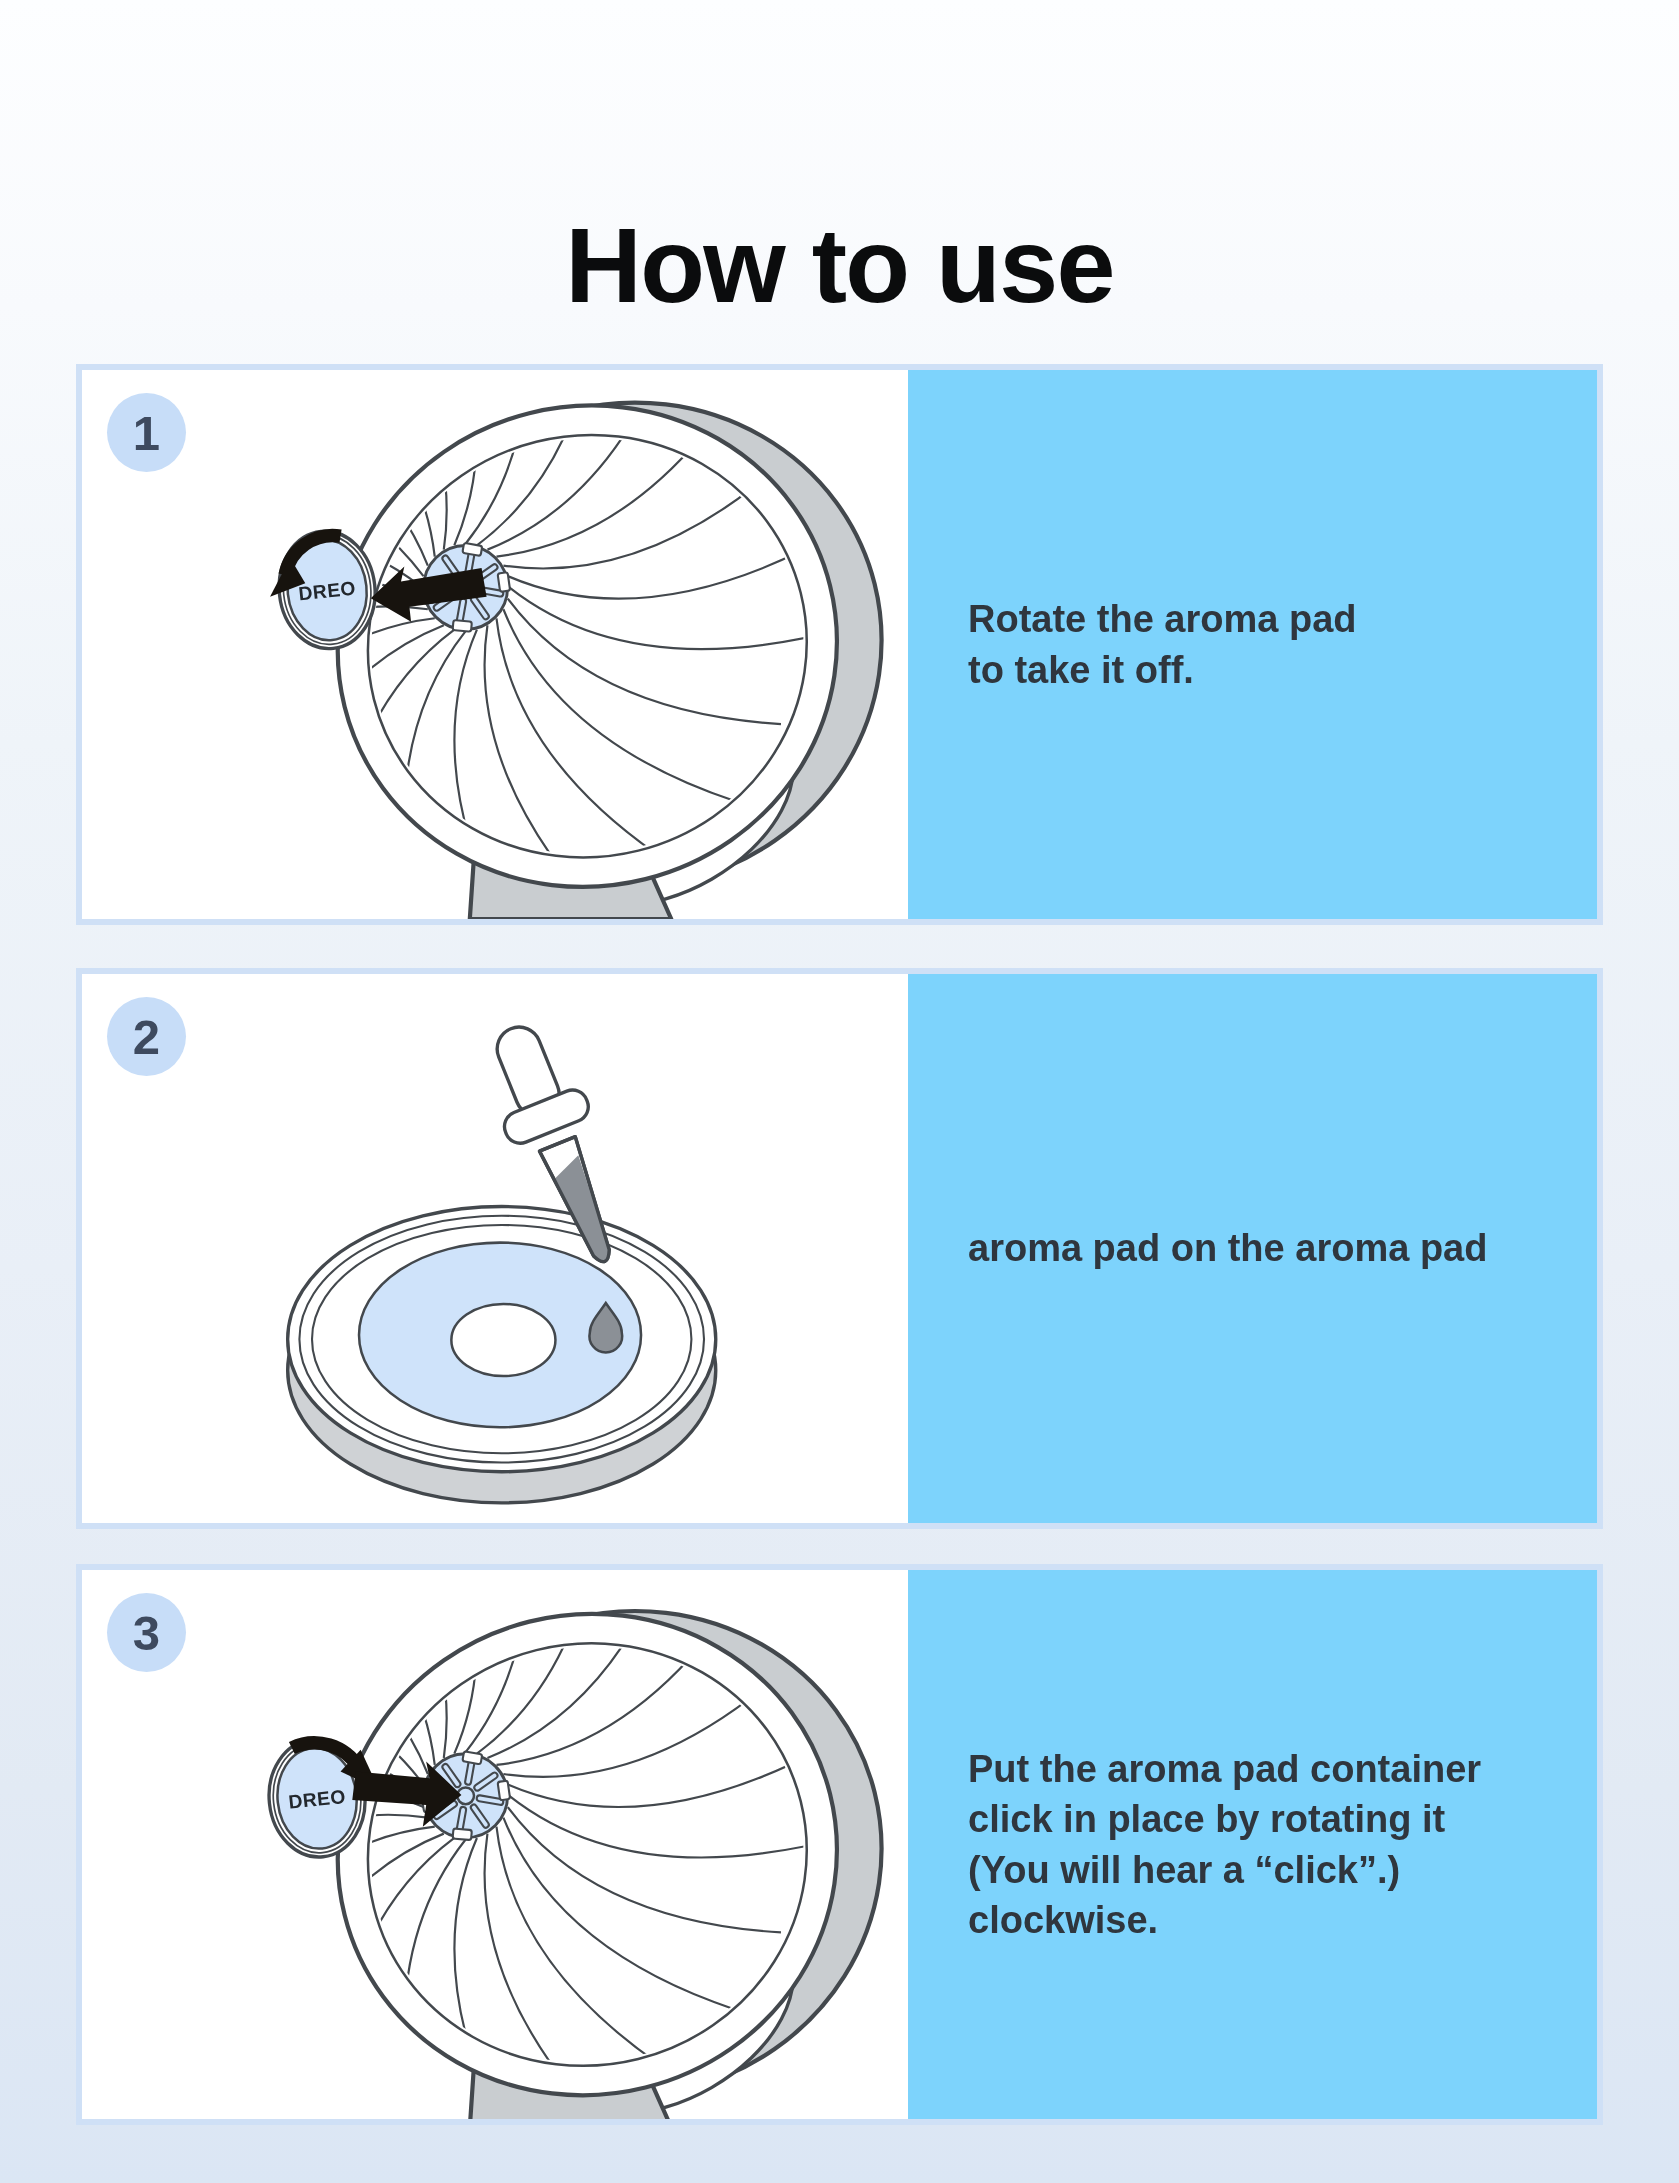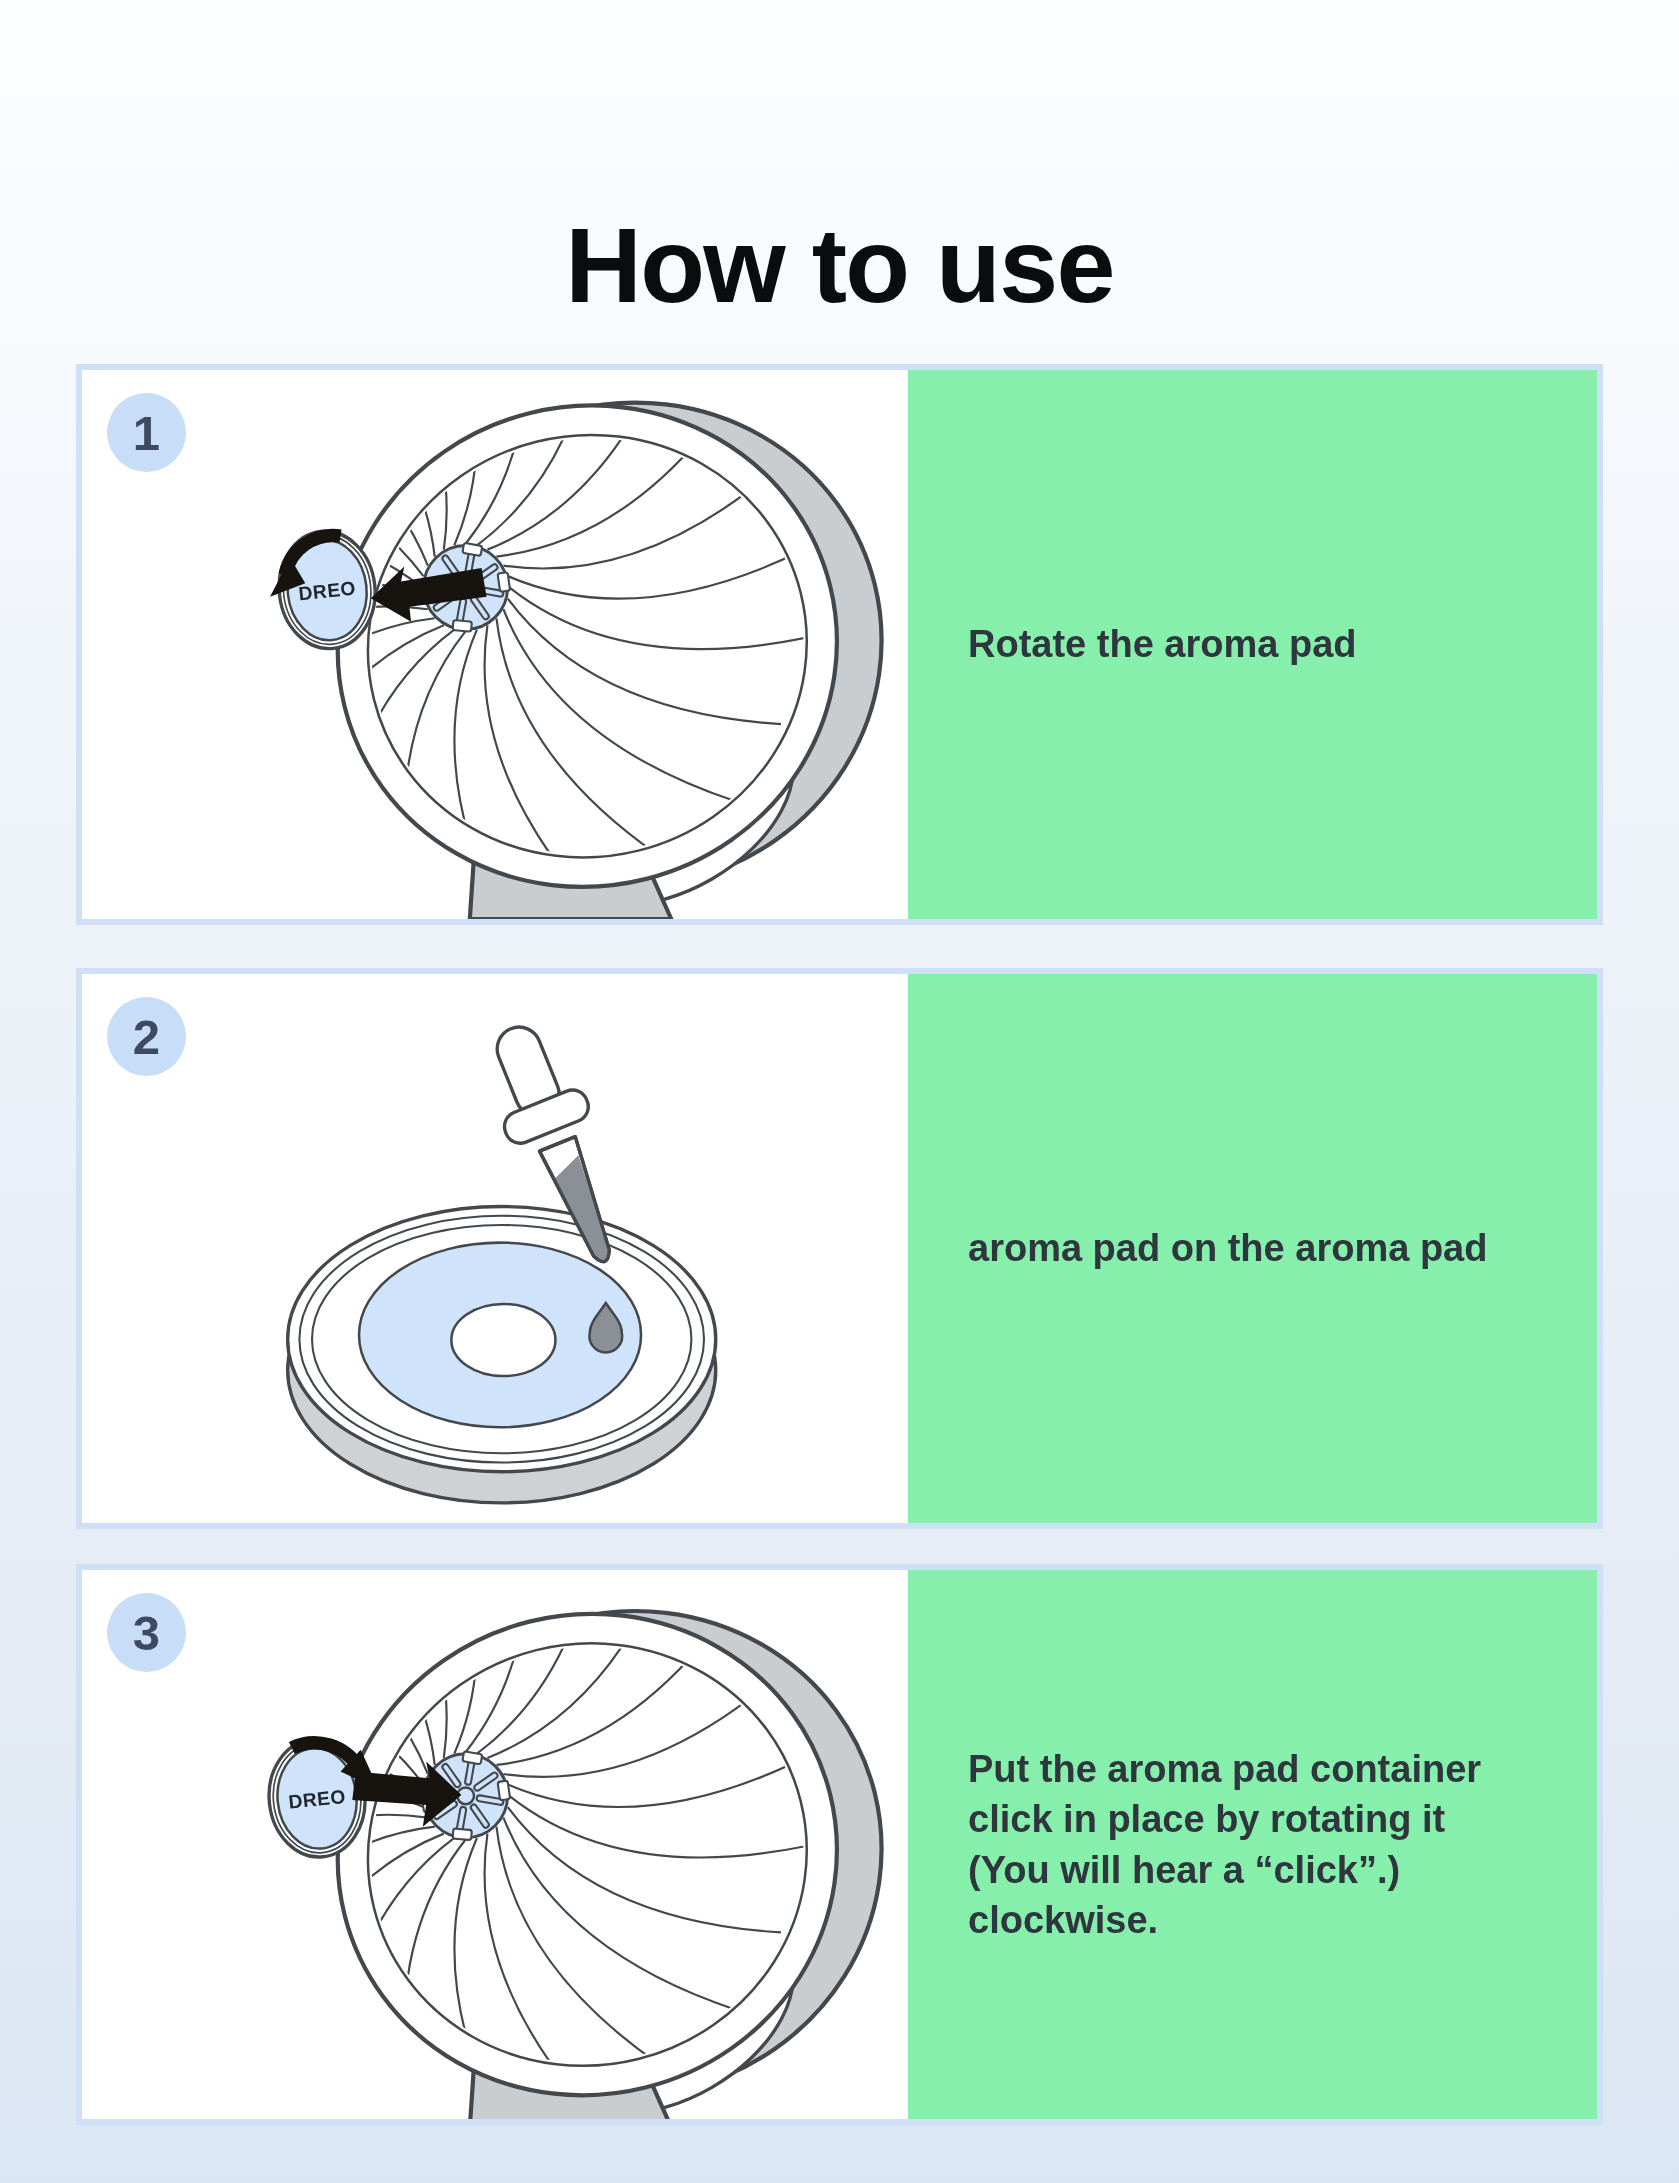--- a/index.html
+++ b/index.html
@@ -20,21 +20,21 @@
   .panel-2{top:968px;}
   .panel-3{top:1564px;}
   .illustration-area{position:relative;width:826px;height:549px;background:#ffffff;flex:none;overflow:hidden;}
   .illustration-area svg{position:absolute;left:0;top:0;}
   .step-badge{
     position:absolute;left:25px;top:23px;width:79px;height:79px;border-radius:50%;
     background:#c7ddf8;color:#3e4a5f;font-size:49px;font-weight:bold;
     display:flex;align-items:center;justify-content:center;z-index:5;
   }
   .text-area{
-    flex:1;background:#86efac;display:flex;flex-direction:column;justify-content:center;
+    flex:1;background:#7dd3fc;display:flex;flex-direction:column;justify-content:center;
     padding:0 47px 0 60px;
   }
   .step-text{font-size:38px;line-height:1.32;font-weight:bold;color:#2f363e;}
   .outline{stroke:#43484d;}
 </style>
 </head>
 <body>
 
 <svg width="0" height="0" style="position:absolute" aria-hidden="true">
   <defs>
@@ -137,20 +137,21 @@
         <path d="M 308 198 A 58 58 0 0 0 242 244" fill="none" stroke="#17130e" stroke-width="16"></path>
         <polygon points="224,270 248,224 266,254"></polygon>
       </g>
 
       <polygon points="344,272 384,234 380,252 476,236 482,270 390,282 392,300" fill="#17130e"></polygon>
     </svg>
   </div>
   <div class="text-area">
     <div class="step-text">
       <div>Rotate the aroma pad</div>
+      <div>to take it off.</div>
     </div>
   </div>
 </section>
 
 <section class="panel panel-2">
   <div class="illustration-area">
     <div class="step-badge">2</div>
     <svg width="826" height="549" viewBox="0 0 984 654">
 
       <g>

